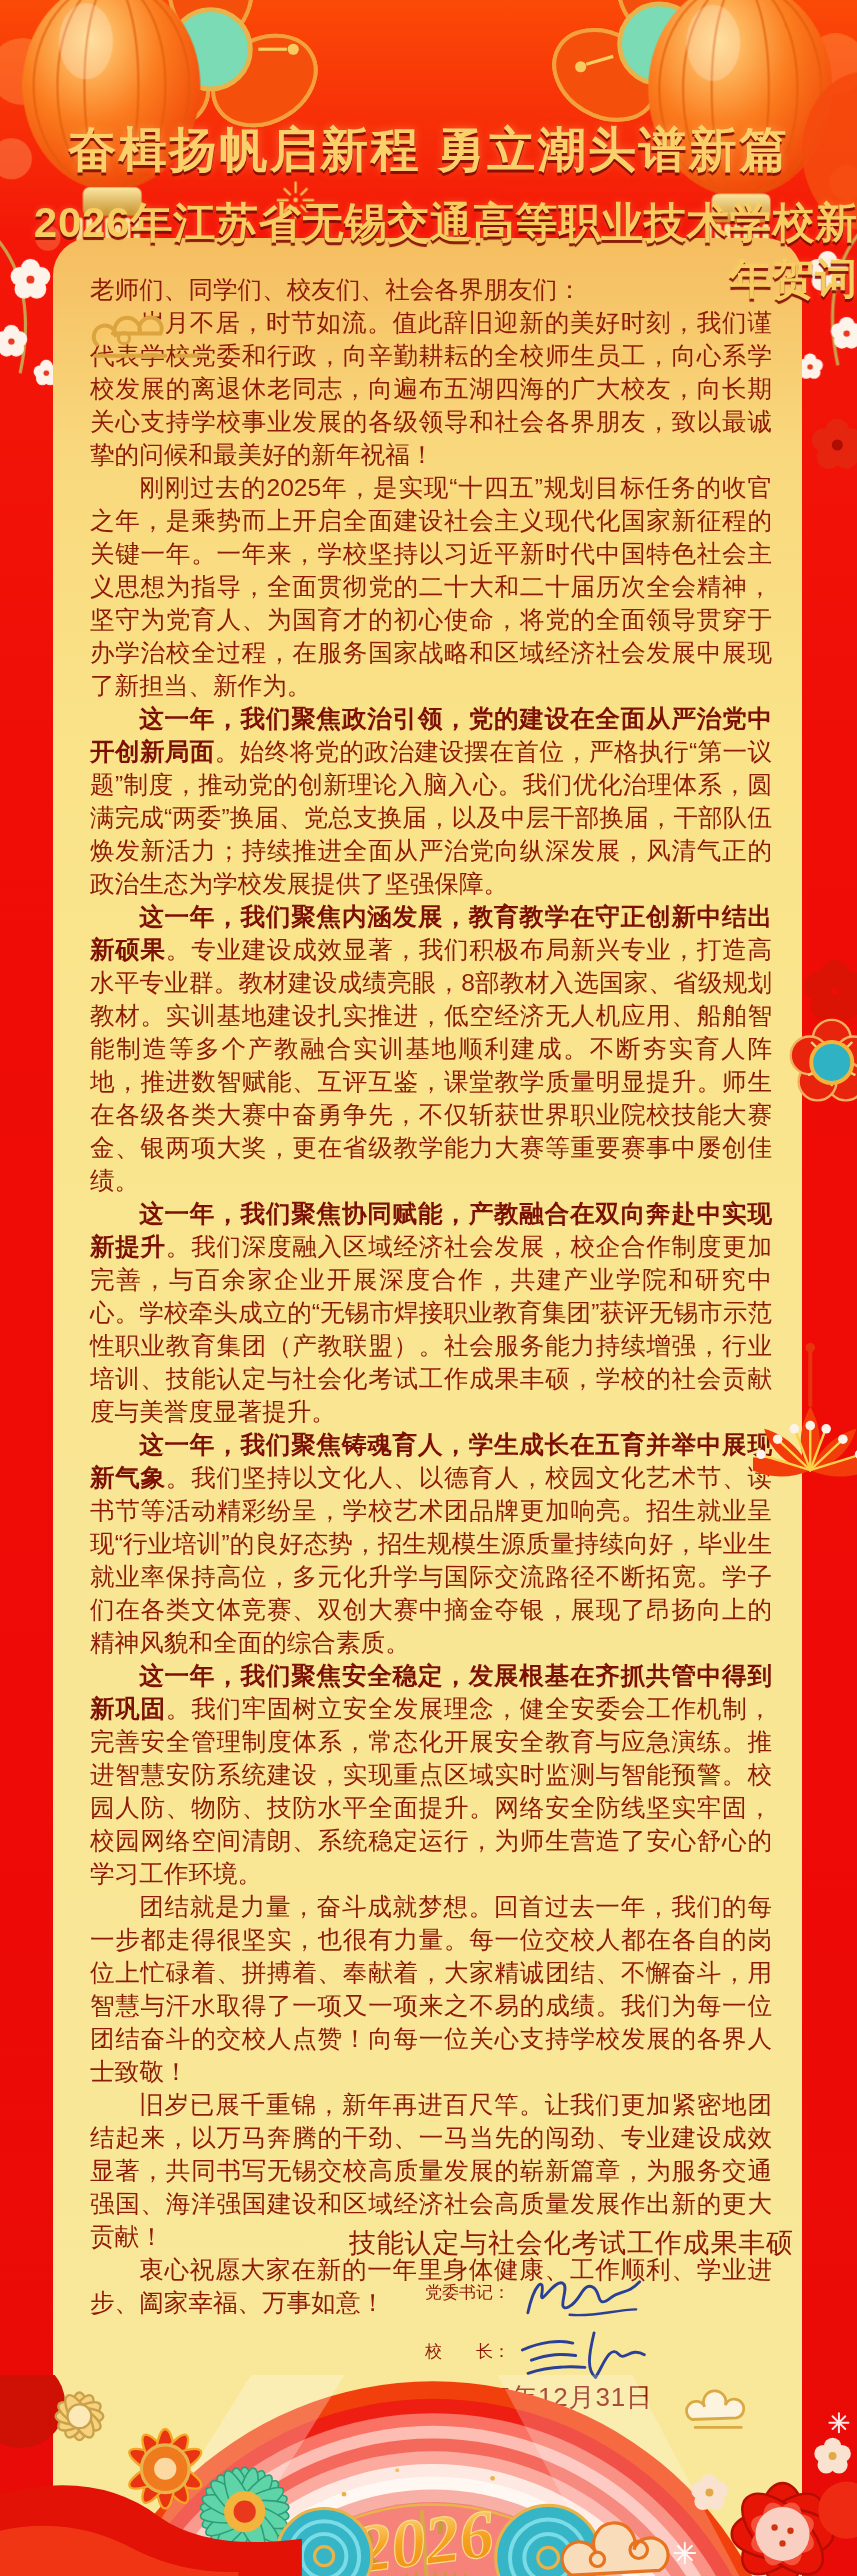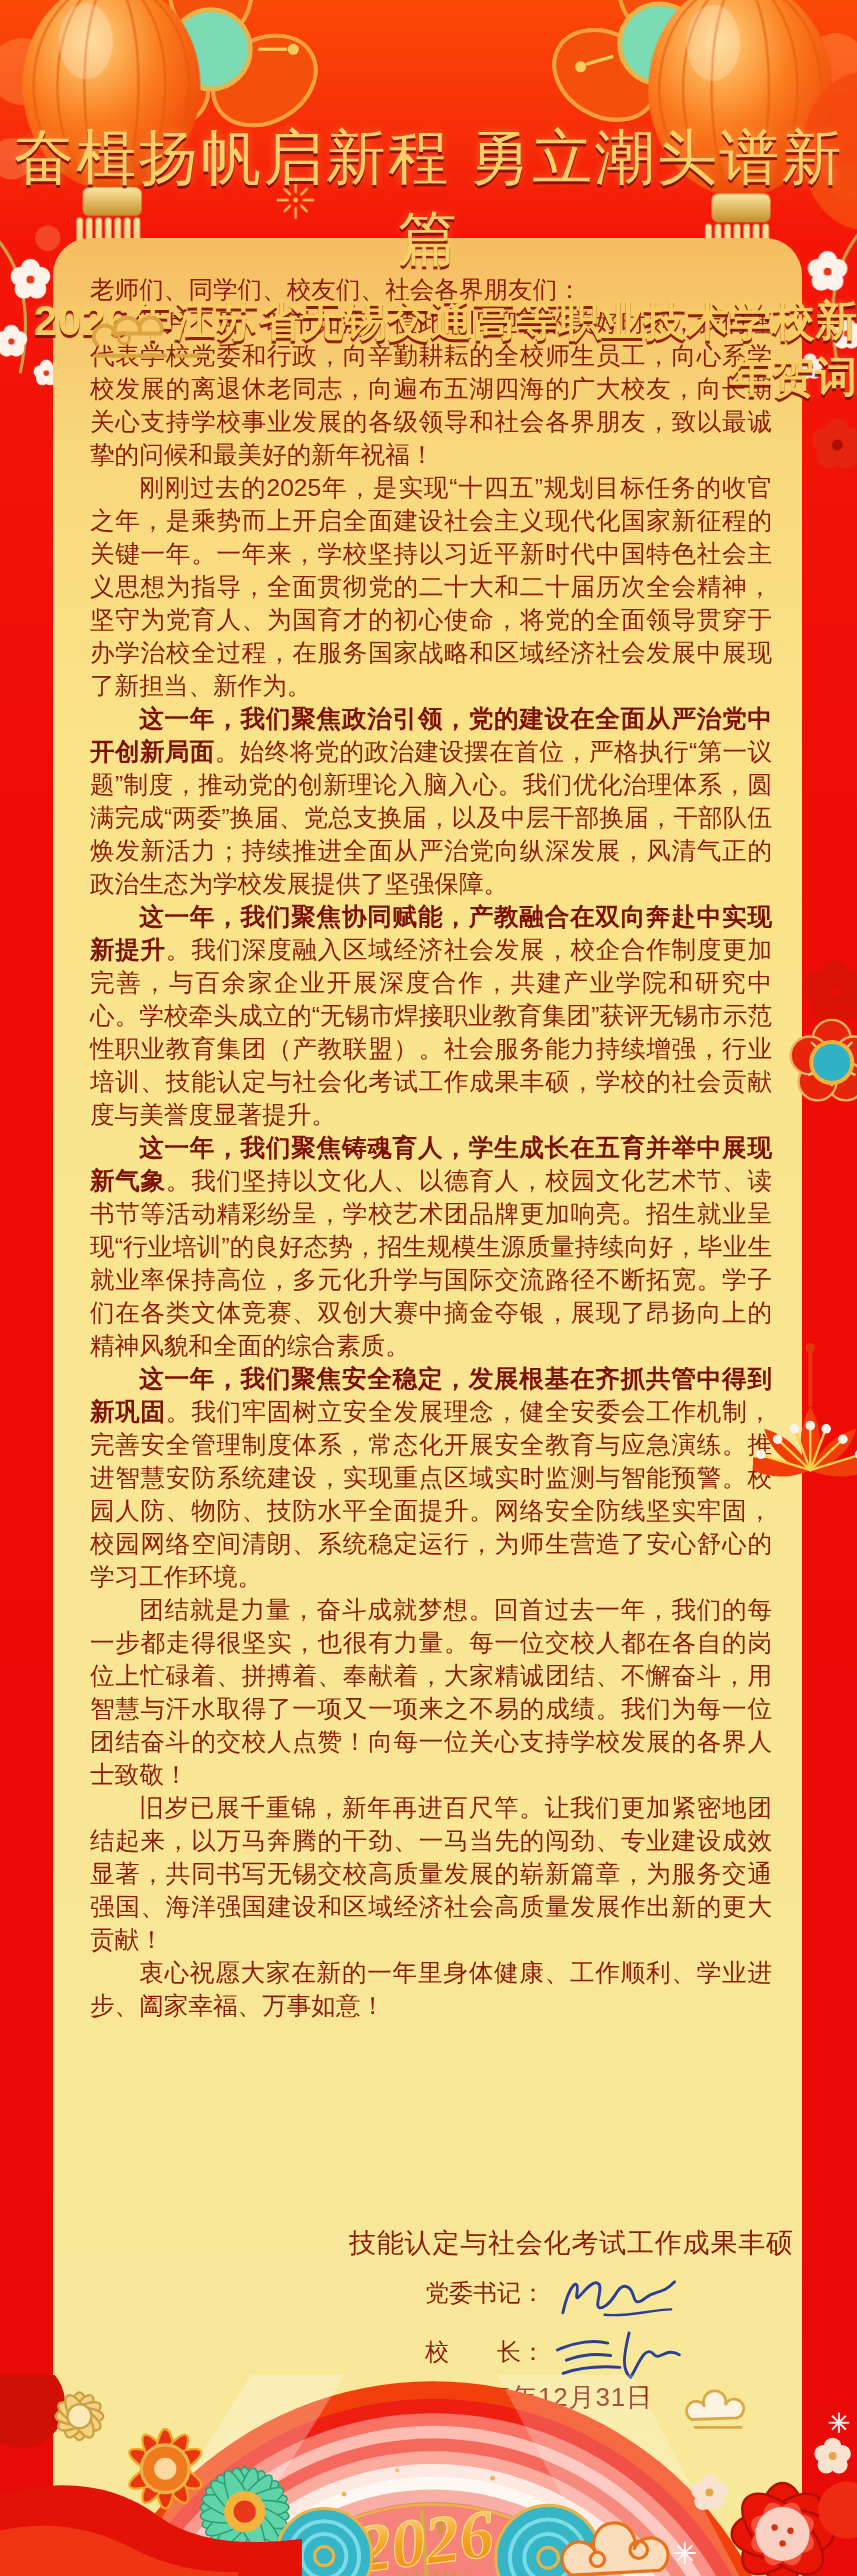--- a/index.html
+++ b/index.html
@@ -2,38 +2,38 @@
 <html style="font-size:12.7px"><head>
 <meta charset="utf-8">
 <style>
   html,body{margin:0;padding:0;}
   body{width:858px;font-family:"Liberation Sans","DejaVu Sans",sans-serif;}
   .poster{position:relative;width:858px;height:2576px;overflow:hidden;
     background:linear-gradient(180deg,#fb4a07 0%,#f41708 9%,#ef0d06 30%,#ee0a06 70%,#e80b07 100%);}
   svg{display:block;}
   
   .header{position:absolute;top:118px;left:0;width:100%;text-align:center;z-index:3;}
-  .title1{font-size:60px;font-weight:400;letter-spacing:2.4px;color:#f9d06a;
+  .title1{font-size:48px;font-weight:700;letter-spacing:2.4px;color:#f9d06a;
     text-shadow:0 3.2px 0.8px rgba(128,10,0,.9),0 0 8px rgba(255,220,140,.35);}
   .title2{margin-top:12.7px;font-size:42px;font-weight:900;letter-spacing:0.8px;color:#f7cd62;
     text-shadow:0 3.2px 0.8px rgba(128,10,0,.9),0 0 6.4px rgba(255,220,140,.3);text-align:right;}
   
   .card{position:absolute;left:53px;top:238px;width:749px;bottom:0;z-index:2;
     border-radius:37px 37px 0 0;
     background:linear-gradient(180deg,#f5bd60 0%,#f9d87d 9%,#fae389 22%,#f9e694 55%,#f8e89a 100%);}
   .letter{padding:35px 30px 0 37px;color:#8e1b08;font-size:24.6px;line-height:33px;
     text-align:justify;}
   .letter p{margin:0;}
   .para{text-indent:2em;}
   .para b{color:#7c1004;font-weight:700;}
   
   .sig{position:absolute;top:1987px;right:48px;width:405px;color:#8e1b08;z-index:2;}
   .sig-school{font-size:27px;letter-spacing:0.8px;white-space:nowrap;}
   .sig-row{margin-top:4.8px;padding-left:76px;height:54px;display:flex;align-items:center;}
-  .sig-label{font-size:24px;white-space:nowrap;}
+  .sig-label{font-size:17px;white-space:nowrap;}
   .autograph{margin-left:4.8px;transform:rotate(-6deg);}
   .sig-date{margin-top:1.6px;text-align:center;font-size:26px;letter-spacing:0.8px;}
   
   .top-decor{position:absolute;top:0;left:0;z-index:1;}
   .gold-cloud{position:absolute;left:89px;top:303px;z-index:3;}
   .edge-flower{position:absolute;z-index:3;}
   .bottom-decor{position:absolute;bottom:0;left:0;z-index:4;}
 </style>
 </head>
 <body>
@@ -215,20 +215,21 @@
     <div class="title1">奋楫扬帆启新程 勇立潮头谱新篇</div>
     <div class="title2">2026年江苏省无锡交通高等职业技术学校新年贺词</div>
   </div>
 
   <div class="card">
     <div class="letter">
       <p class="salutation">老师们、同学们、校友们、社会各界朋友们：</p>
       <p class="para"><b></b><span>岁月不居，时节如流。值此辞旧迎新的美好时刻，我们谨代表学校党委和行政，向辛勤耕耘的全校师生员工，向心系学校发展的离退休老同志，向遍布五湖四海的广大校友，向长期关心支持学校事业发展的各级领导和社会各界朋友，致以最诚挚的问候和最美好的新年祝福！</span></p>
       <p class="para"><b></b><span>刚刚过去的2025年，是实现“十四五”规划目标任务的收官之年，是乘势而上开启全面建设社会主义现代化国家新征程的关键一年。一年来，学校坚持以习近平新时代中国特色社会主义思想为指导，全面贯彻党的二十大和二十届历次全会精神，坚守为党育人、为国育才的初心使命，将党的全面领导贯穿于办学治校全过程，在服务国家战略和区域经济社会发展中展现了新担当、新作为。</span></p>
       <p class="para"><b>这一年，我们聚焦政治引领，党的建设在全面从严治党中开创新局面</b><span>。始终将党的政治建设摆在首位，严格执行“第一议题”制度，推动党的创新理论入脑入心。我们优化治理体系，圆满完成“两委”换届、党总支换届，以及中层干部换届，干部队伍焕发新活力；持续推进全面从严治党向纵深发展，风清气正的政治生态为学校发展提供了坚强保障。</span></p>
+      <p class="para"><b>这一年，我们聚焦内涵发展，教育教学在守正创新中结出新硕果</b><span>。专业建设成效显著，我们积极布局新兴专业，打造高水平专业群。教材建设成绩亮眼，8部教材入选国家、省级规划教材。实训基地建设扎实推进，低空经济无人机应用、船舶智能制造等多个产教融合实训基地顺利建成。不断夯实育人阵地，推进数智赋能、互评互鉴，课堂教学质量明显提升。师生在各级各类大赛中奋勇争先，不仅斩获世界职业院校技能大赛金、银两项大奖，更在省级教学能力大赛等重要赛事中屡创佳绩。</span></p>
       <p class="para"><b>这一年，我们聚焦协同赋能，产教融合在双向奔赴中实现新提升</b><span>。我们深度融入区域经济社会发展，校企合作制度更加完善，与百余家企业开展深度合作，共建产业学院和研究中心。学校牵头成立的“无锡市焊接职业教育集团”获评无锡市示范性职业教育集团（产教联盟）。社会服务能力持续增强，行业培训、技能认定与社会化考试工作成果丰硕，学校的社会贡献度与美誉度显著提升。</span></p>
       <p class="para"><b>这一年，我们聚焦铸魂育人，学生成长在五育并举中展现新气象</b><span>。我们坚持以文化人、以德育人，校园文化艺术节、读书节等活动精彩纷呈，学校艺术团品牌更加响亮。招生就业呈现“行业培训”的良好态势，招生规模生源质量持续向好，毕业生就业率保持高位，多元化升学与国际交流路径不断拓宽。学子们在各类文体竞赛、双创大赛中摘金夺银，展现了昂扬向上的精神风貌和全面的综合素质。</span></p>
       <p class="para"><b>这一年，我们聚焦安全稳定，发展根基在齐抓共管中得到新巩固</b><span>。我们牢固树立安全发展理念，健全安委会工作机制，完善安全管理制度体系，常态化开展安全教育与应急演练。推进智慧安防系统建设，实现重点区域实时监测与智能预警。校园人防、物防、技防水平全面提升。网络安全防线坚实牢固，校园网络空间清朗、系统稳定运行，为师生营造了安心舒心的学习工作环境。</span></p>
       <p class="para"><b></b><span>团结就是力量，奋斗成就梦想。回首过去一年，我们的每一步都走得很坚实，也很有力量。每一位交校人都在各自的岗位上忙碌着、拼搏着、奉献着，大家精诚团结、不懈奋斗，用智慧与汗水取得了一项又一项来之不易的成绩。我们为每一位团结奋斗的交校人点赞！向每一位关心支持学校发展的各界人士致敬！</span></p>
       <p class="para"><b></b><span>旧岁已展千重锦，新年再进百尺竿。让我们更加紧密地团结起来，以万马奔腾的干劲、一马当先的闯劲、专业建设成效显著，共同书写无锡交校高质量发展的崭新篇章，为服务交通强国、海洋强国建设和区域经济社会高质量发展作出新的更大贡献！</span></p>
       <p class="para"><b></b><span>衷心祝愿大家在新的一年里身体健康、工作顺利、学业进步、阖家幸福、万事如意！</span></p>
     </div>
 
     <div class="sig">
       <div class="sig-school">技能认定与社会化考试工作成果丰硕</div>

